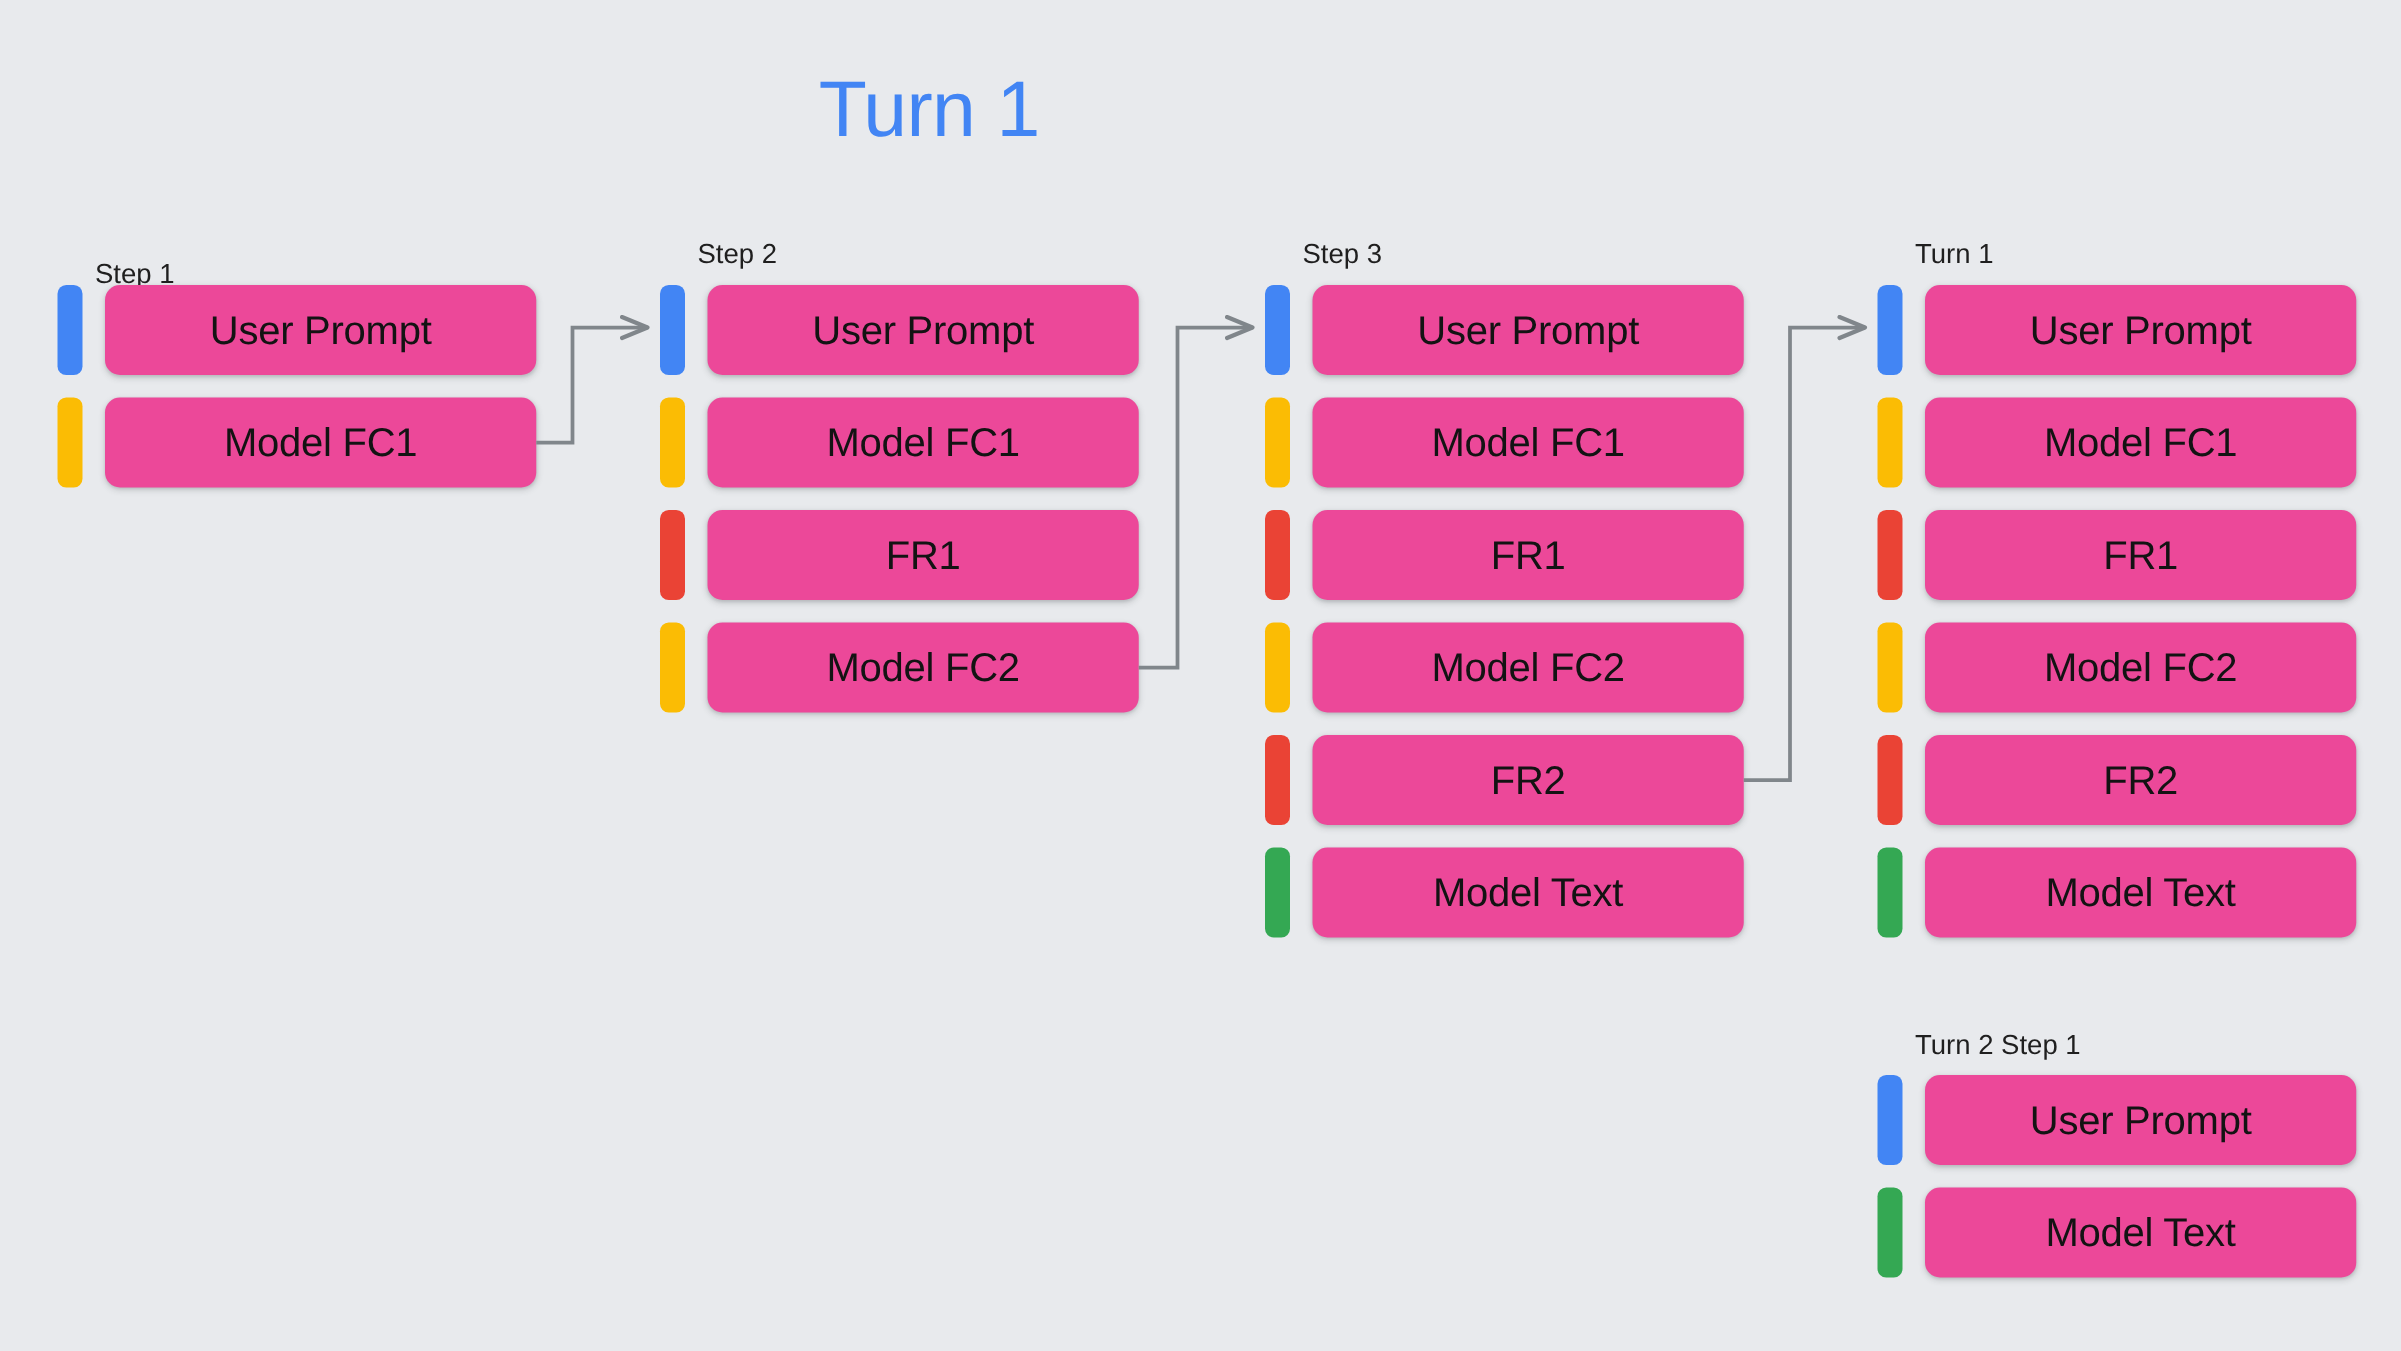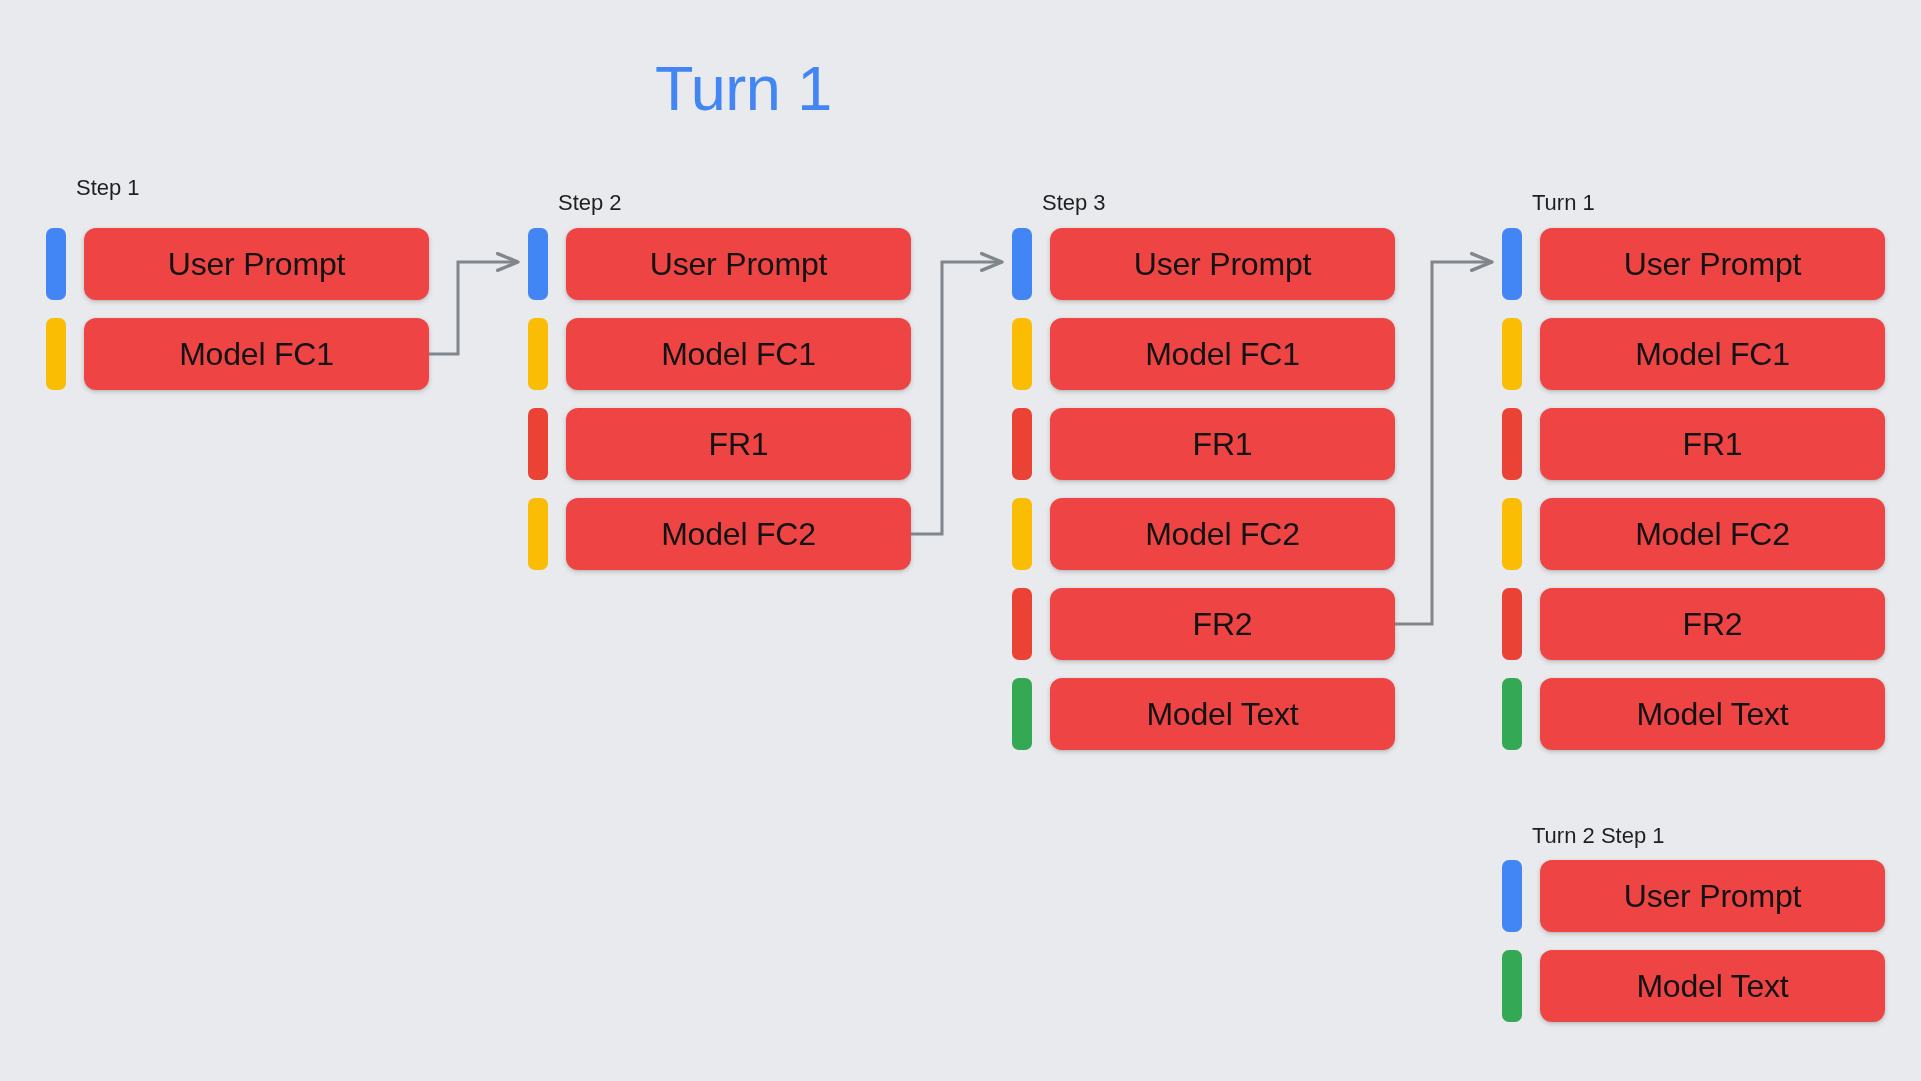--- a/index.html
+++ b/index.html
@@ -48,21 +48,21 @@
   .bar {
     width: 20px;
     height: 72px;
     border-radius: 7px;
     flex: 0 0 auto;
   }
   .card {
     margin-left: 18px;
     width: 345px;
     height: 72px;
-    background: #ef4444;
+    background: #ec4899;
     border-radius: 12px;
     box-shadow: 0 2px 5px rgba(60,64,67,0.22), 0 1px 2px rgba(60,64,67,0.10);
     display: flex;
     align-items: center;
     justify-content: center;
     box-sizing: border-box;
   }
   .card-label {
     font-size: 32px;
     color: #131313;
@@ -79,21 +79,21 @@
   }
 </style>
 </head>
 <body>
 
 <div id="canvas">
 
   <div class="turn-title" id="turn-title-1">Turn 1</div>
 
   <div id="columns-host">
-      <div class="col-label" style="left: 76px; top: 177px;">Step 1</div>
+      <div class="col-label" style="left: 76px; top: 208px;">Step 1</div>
       <div class="row" style="left: 46px; top: 228px;">
         <div class="bar" style="background: rgb(66, 133, 244);"></div>
         <div class="card">
           <span class="card-label">User Prompt</span>
         </div>
       </div>
       <div class="row" style="left: 46px; top: 318px;">
         <div class="bar" style="background: rgb(251, 188, 4);"></div>
         <div class="card">
           <span class="card-label">Model FC1</span>

